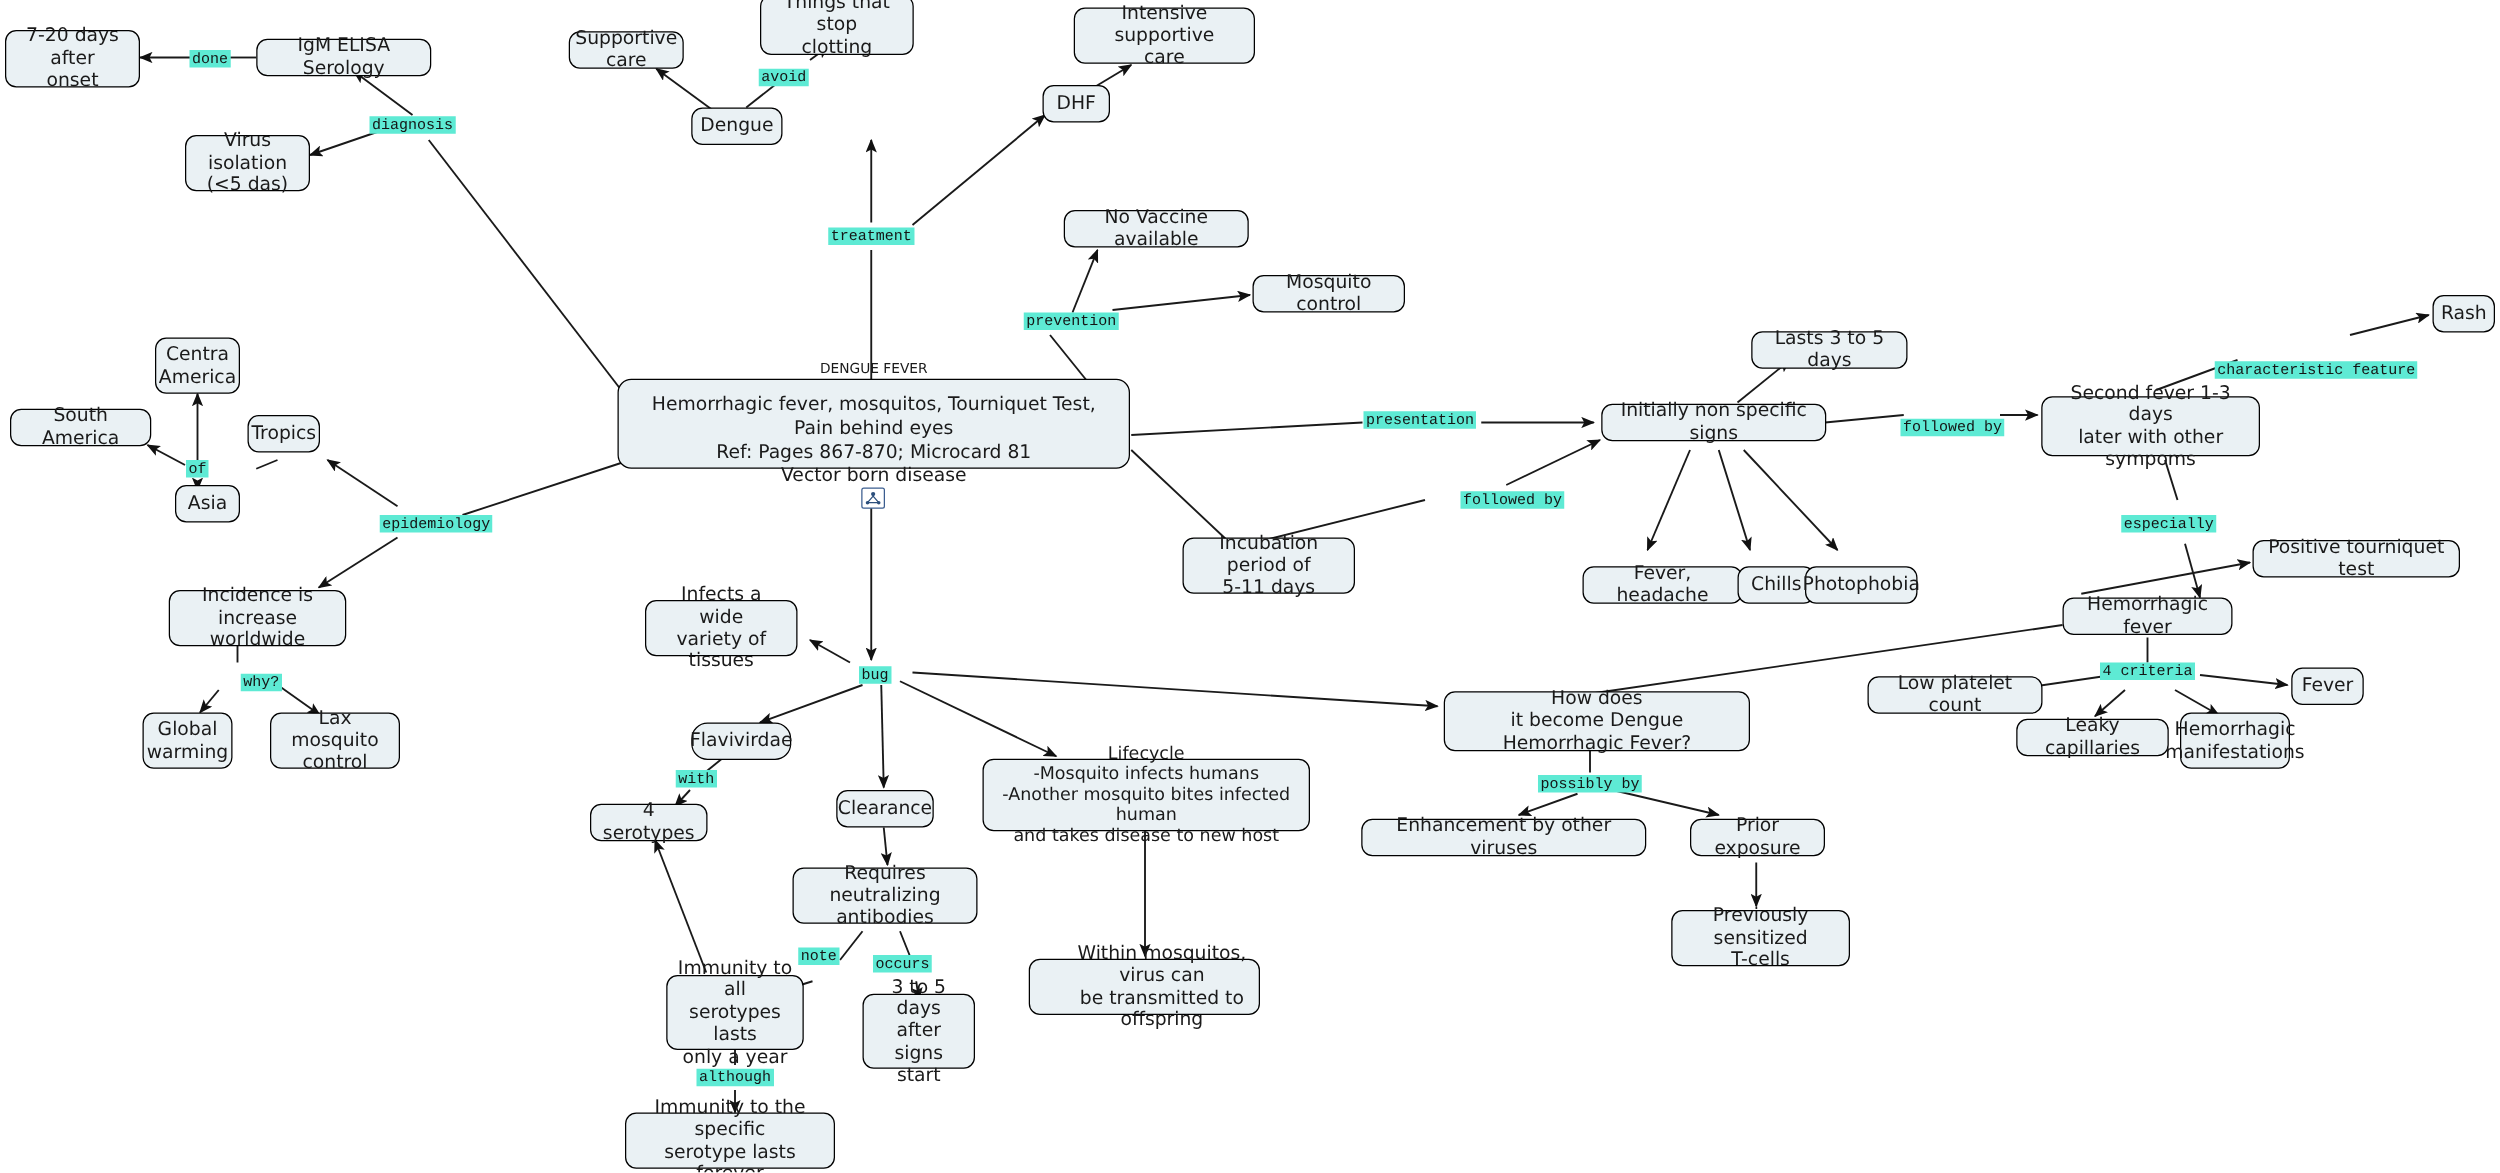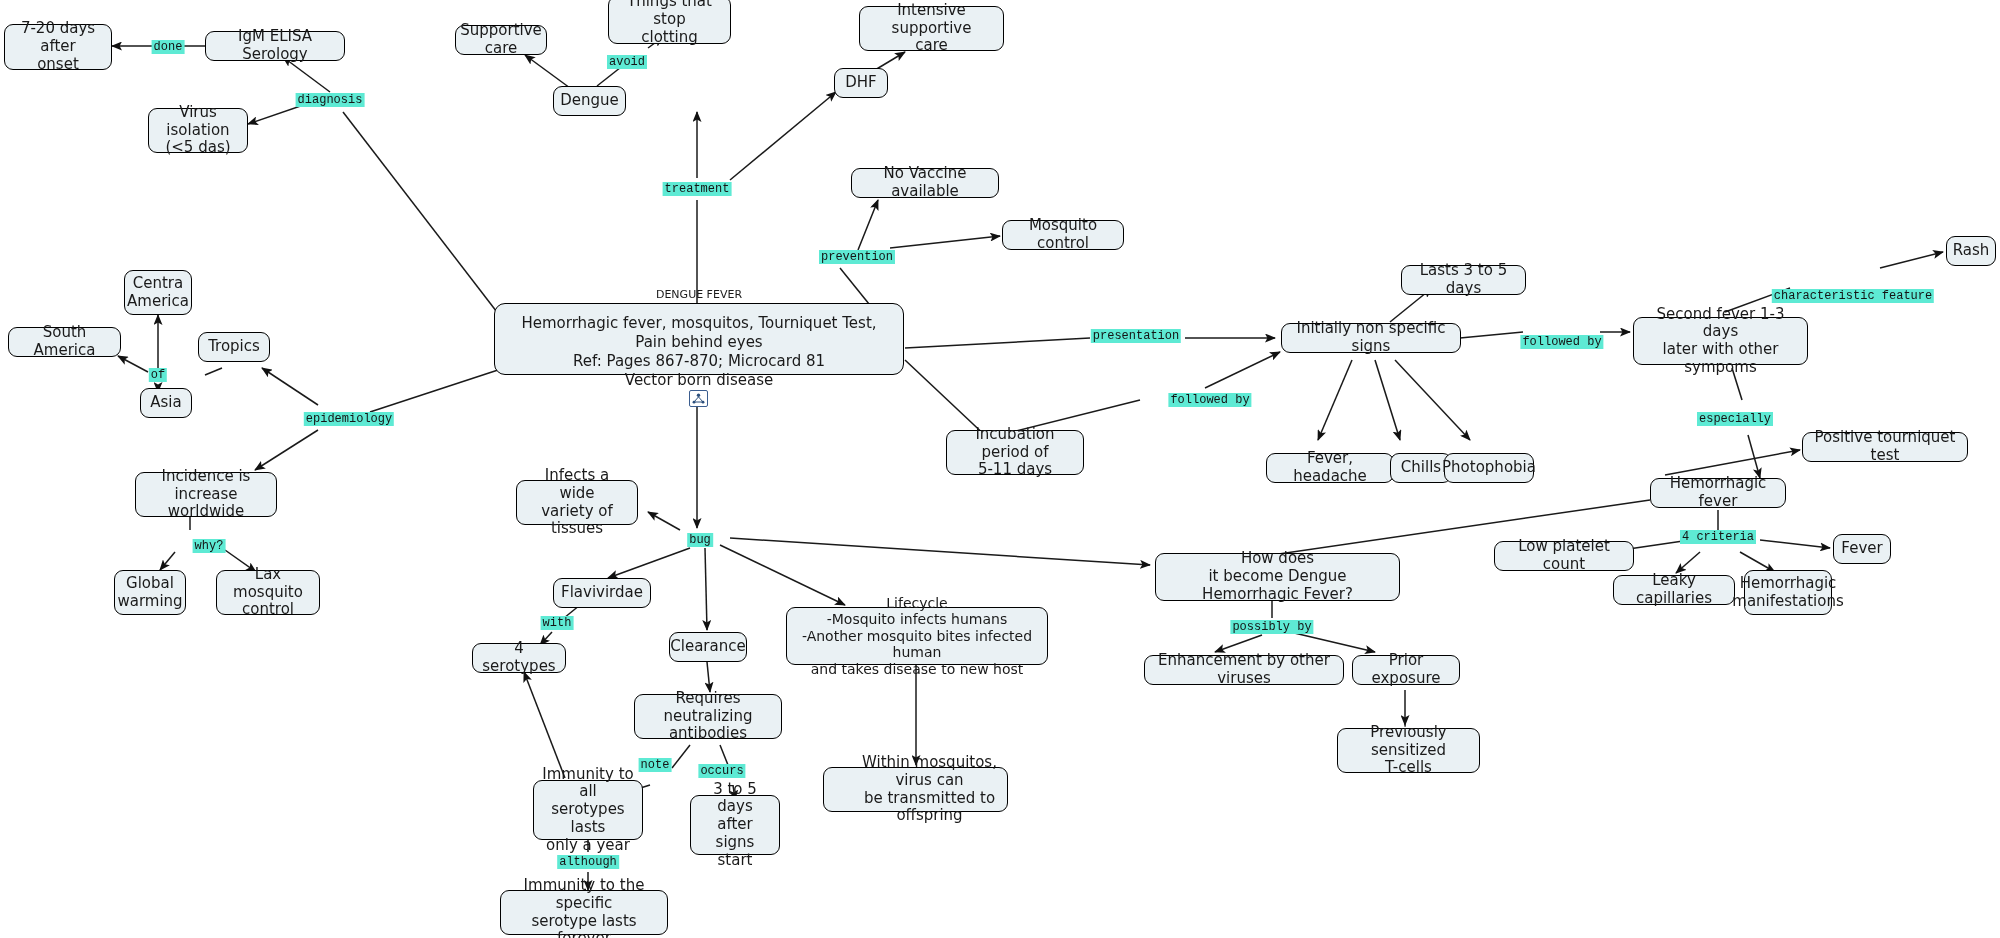--- a/index.html
+++ b/index.html
@@ -242,37 +242,37 @@
 
   <div class="node" style="left:851px; top:168px; width:148px; height:30px;">No Vaccine available</div>
 
   <div class="node" style="left:1002px; top:220px; width:122px; height:30px;">Mosquito control</div>
 
   <div class="node" style="left:124px; top:270px; width:68px; height:45px;">Centra
 America</div>
 
   <div class="node" style="left:8px; top:327px; width:113px; height:30px;">South America</div>
 
-  <div class="node" style="left:198px; top:332px; width:72px; height:30px;">Tropics</div>
+  <div class="node" style="left:198px; top:332px; width:58px; height:30px;">Tropics</div>
 
   <div class="node" style="left:140px; top:388px; width:52px; height:30px;">Asia</div>
 
   <div class="node" style="left:135px; top:472px; width:142px; height:45px;">Incidence is increase
 worldwide</div>
 
   <div class="node" style="left:114px; top:570px; width:72px; height:45px;">Global
 warming</div>
 
   <div class="node" style="left:216px; top:570px; width:104px; height:45px;">Lax mosquito
 control</div>
 
   <div class="node" style="left:516px; top:480px; width:122px; height:45px;">Infects a wide
 variety of tissues</div>
 
-  <div class="node" style="left:553px; top:578px; width:98px; height:30px;">Flavivirdae</div>
+  <div class="node" style="left:553px; top:578px; width:80px; height:30px;border-radius:13px;">Flavivirdae</div>
 
   <div class="node" style="left:472px; top:643px; width:94px; height:30px;">4 serotypes</div>
 
   <div class="node" style="left:669px; top:632px; width:78px; height:30px;">Clearance</div>
 
   <div class="node" style="left:634px; top:694px; width:148px; height:45px;">Requires neutralizing
 antibodies</div>
 
   <div class="node" style="left:533px; top:780px; width:110px; height:60px;">Immunity to all
 serotypes lasts
@@ -320,21 +320,21 @@
   <div class="node" style="left:1613px; top:575px; width:122px; height:30px;">Leaky capillaries</div>
 
   <div class="node" style="left:1744px; top:570px; width:88px; height:45px;">Hemorrhagic
 manifestations</div>
 
   <div class="node" style="left:1833px; top:534px; width:58px; height:30px;">Fever</div>
 
   <div class="node" style="left:1155px; top:553px; width:245px; height:48px;">How does
 it become Dengue Hemorrhagic Fever?</div>
 
-  <div class="node" style="left:1144px; top:655px; width:200px; height:30px;">Enhancement by other viruses</div>
+  <div class="node" style="left:1089px; top:655px; width:228px; height:30px;">Enhancement by other viruses</div>
 
   <div class="node" style="left:1352px; top:655px; width:108px; height:30px;">Prior exposure</div>
 
   <div class="node" style="left:1337px; top:728px; width:143px; height:45px;">Previously sensitized
 T-cells</div>
 
   <div class="node central" style="left:494px; top:303px; width:410px; height:72px;">
     <div class="ctitle">DENGUE FEVER</div>
     <div class="cbody">Hemorrhagic fever, mosquitos, Tourniquet Test, Pain behind eyes
 Ref: Pages 867-870; Microcard 81

